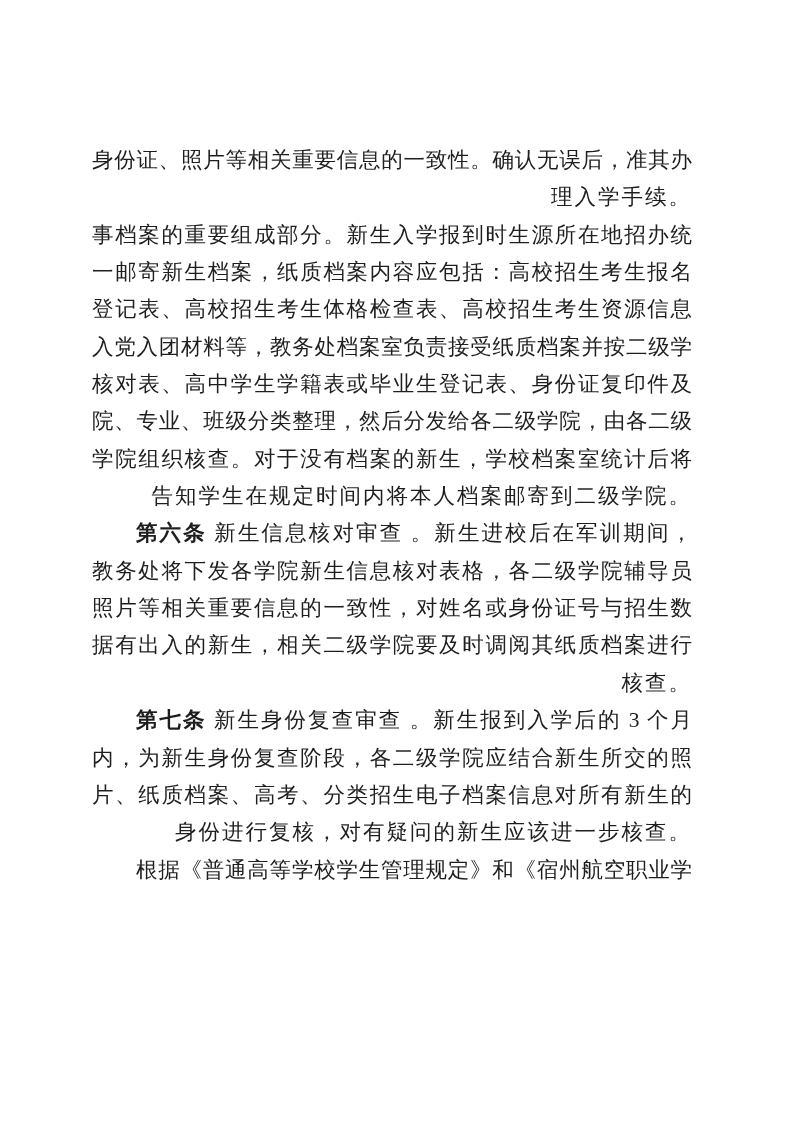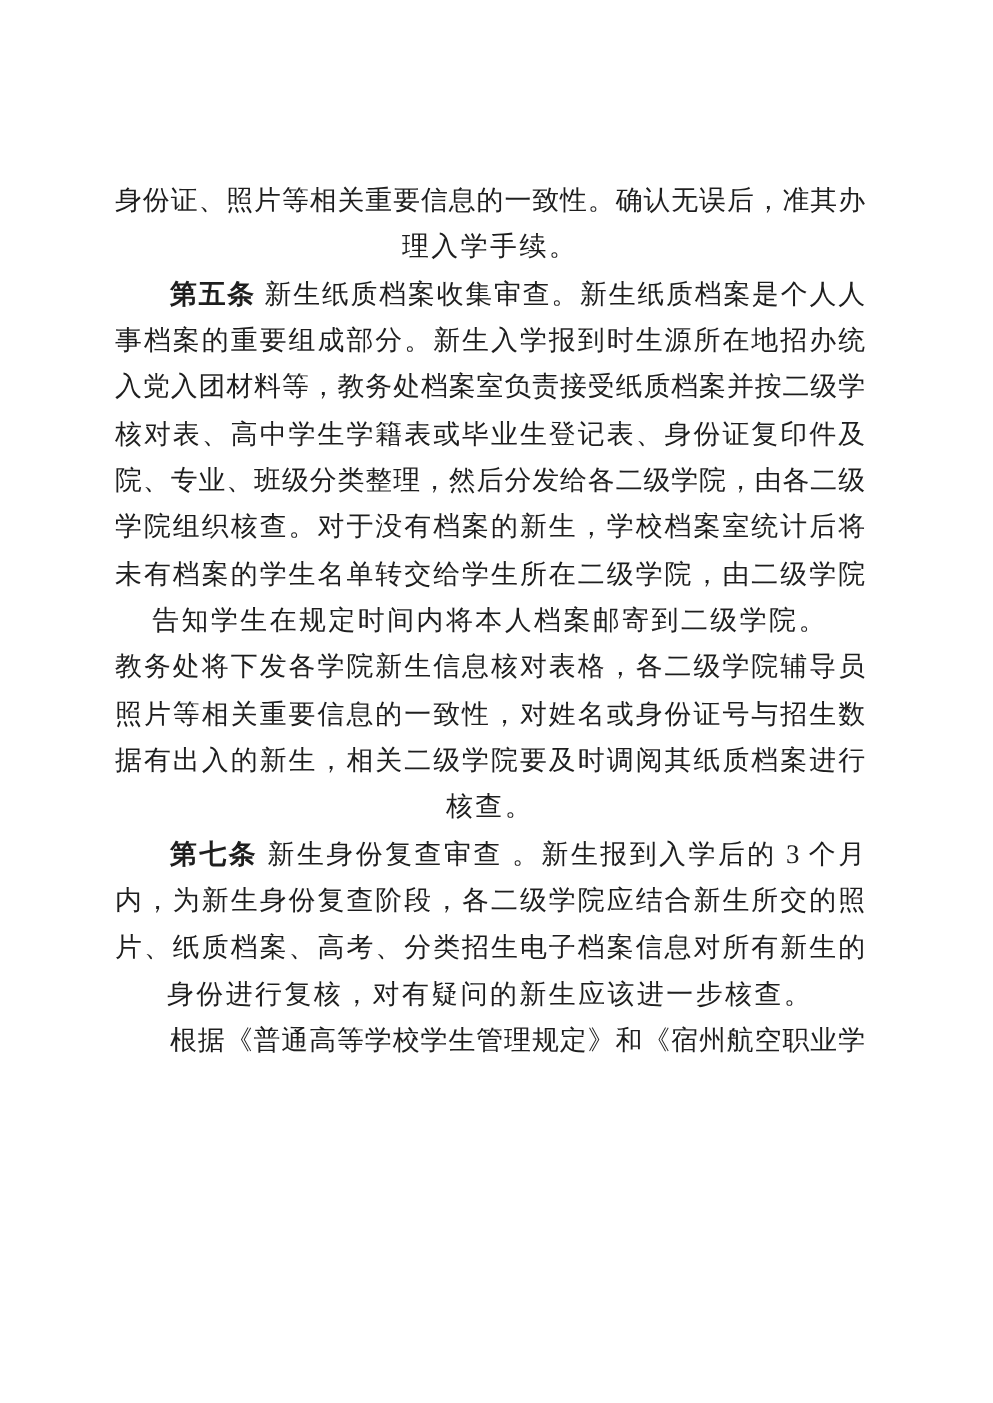--- a/index.html
+++ b/index.html
@@ -29,49 +29,50 @@
     letter-spacing: 0;
   }
   
   .j {
     text-align: justify;
     text-align-last: justify;
     text-justify: inter-character;
   }
   
   .e {
-    text-align: center;
+    text-align: right;
     letter-spacing: 2px;
   }
   
   .ind {
     text-indent: 44px;
   }
   .lead {
     font-weight: bold;
   }
 </style>
 </head>
 <body>
 
 <div class="page">
   <div class="doc">
 
     <div class="line j"><span>身份证、照片等相关重要信息的一致性。确认无误后，准其办</span></div>
     <div class="line e"><span>理入学手续。</span></div>
 
-    <div class="line j ind"><span class="lead">第五条</span><span> 新生纸质档案收集审查。新生纸质档案是个人人</span></div>
     <div class="line j"><span>事档案的重要组成部分。新生入学报到时生源所在地招办统</span></div>
+    <div class="line j"><span>一邮寄新生档案，纸质档案内容应包括：高校招生考生报名</span></div>
+    <div class="line j"><span>登记表、高校招生考生体格检查表、高校招生考生资源信息</span></div>
     <div class="line j"><span>入党入团材料等，教务处档案室负责接受纸质档案并按二级学</span></div>
     <div class="line j"><span>核对表、高中学生学籍表或毕业生登记表、身份证复印件及</span></div>
     <div class="line j"><span>院、专业、班级分类整理，然后分发给各二级学院，由各二级</span></div>
     <div class="line j"><span>学院组织核查。对于没有档案的新生，学校档案室统计后将</span></div>
-    <div class="line j"><span>未有档案的学生名单转交给学生所在二级学院，由二级学院</span></div>
     <div class="line e"><span>告知学生在规定时间内将本人档案邮寄到二级学院。</span></div>
 
+    <div class="line j ind"><span class="lead">第六条</span><span> 新生信息核对审查 。新生进校后在军训期间，</span></div>
     <div class="line j"><span>教务处将下发各学院新生信息核对表格，各二级学院辅导员</span></div>
     <div class="line j"><span>照片等相关重要信息的一致性，对姓名或身份证号与招生数</span></div>
     <div class="line j"><span>据有出入的新生，相关二级学院要及时调阅其纸质档案进行</span></div>
     <div class="line e"><span>核查。</span></div>
 
     <div class="line j ind"><span class="lead">第七条</span><span> 新生身份复查审查 。新生报到入学后的 3 个月</span></div>
     <div class="line j"><span>内，为新生身份复查阶段，各二级学院应结合新生所交的照</span></div>
     <div class="line j"><span>片、纸质档案、高考、分类招生电子档案信息对所有新生的</span></div>
     <div class="line e"><span>身份进行复核，对有疑问的新生应该进一步核查。</span></div>
 

